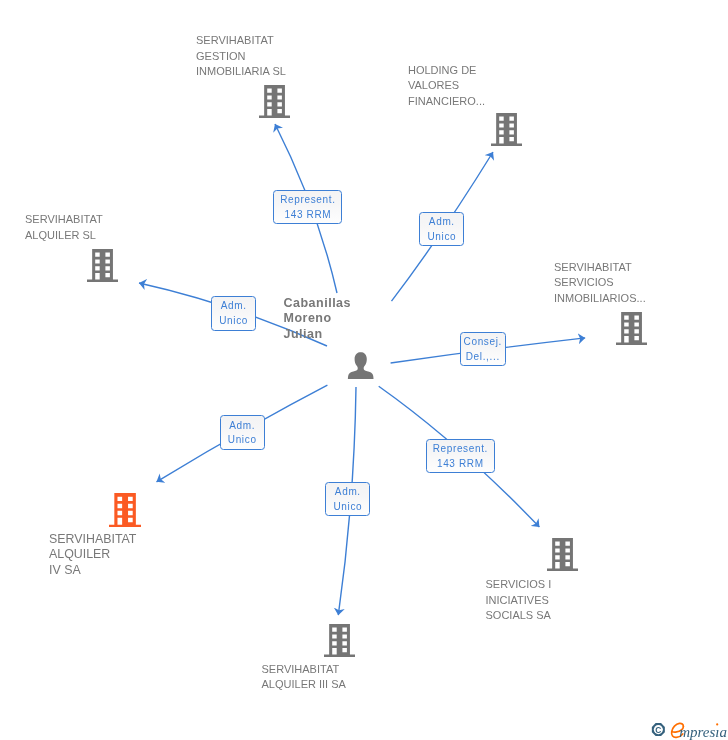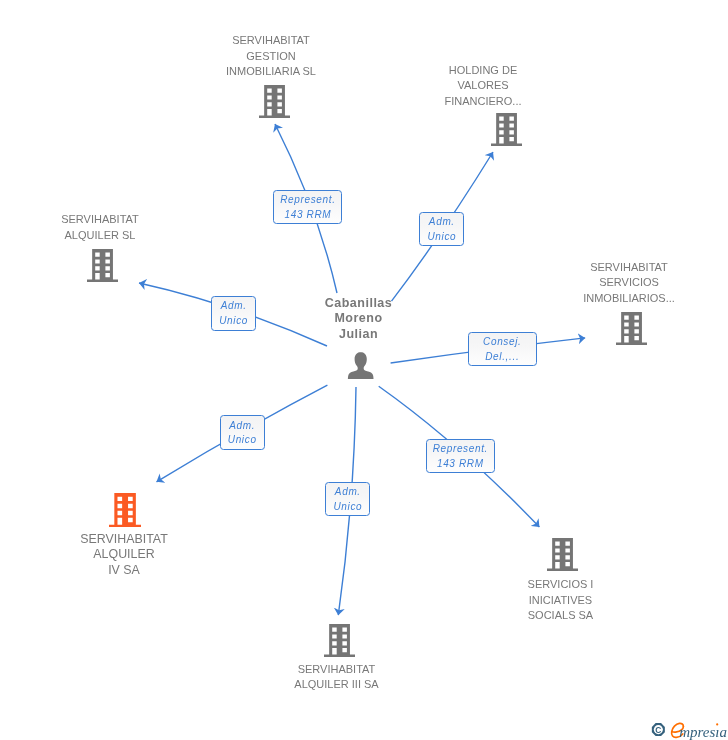--- a/index.html
+++ b/index.html
@@ -1,25 +1,25 @@
 <!DOCTYPE html>
 <html><head>
 <meta charset="utf-8">
 <style>
   html,body{margin:0;padding:0;background:#ffffff;}
   body{width:728px;height:740px;overflow:hidden;font-family:"Liberation Sans",sans-serif;}
   #stage{position:relative;width:728px;height:740px;background:#fff;}
   svg.edges{position:absolute;left:0;top:0;width:728px;height:740px;pointer-events:none;}
   .node{position:absolute;}
-  .node-label{position:absolute;backface-visibility:hidden;text-align:center;color:#787878;font-size:11px;line-height:15.5px;white-space:pre-line;}
+  .node-label{position:absolute;backface-visibility:hidden;color:#787878;font-size:11px;line-height:15.5px;white-space:pre-line;}
   .bld{position:absolute;}
   .edge-label{position:absolute;backface-visibility:hidden;box-sizing:border-box;border:1.35px solid #3d7fd5;border-radius:3.5px;
     background:linear-gradient(to bottom,#f3f3f4 0%,#f6f6f7 40%,#fcfcfc 85%,#fdfdfd 100%);
     color:#3d7fd5;font-size:10px;letter-spacing:0.65px;line-height:14.8px;text-align:left;white-space:pre-line;
-    display:flex;flex-direction:column;align-items:center;justify-content:center;padding-top:1.4px;font-style:italic;}
+    display:flex;flex-direction:column;align-items:center;justify-content:center;padding-top:1.4px;}
   .edge-label span{backface-visibility:hidden;display:block;}
   .logo{position:absolute;backface-visibility:hidden;}
 </style>
 </head>
 <body>
 
 <div id="stage">
 
   <svg class="edges" viewBox="0 0 728 740">
     <defs>
@@ -113,21 +113,21 @@
     <span>143 RRM</span>
   </div>
   <div class="edge-label" style="left:419.4px;top:211.8px;width:44.9px;height:34.4px;">
     <span>Adm.</span>
     <span>Unico</span>
   </div>
   <div class="edge-label" style="left:211.2px;top:296.2px;width:44.9px;height:34.6px;">
     <span>Adm.</span>
     <span>Unico</span>
   </div>
-  <div class="edge-label" style="left:459.8px;top:332px;width:69px;height:34.3px;margin-left:8px;">
+  <div class="edge-label" style="left:459.8px;top:332px;width:46px;height:34.3px;">
     <span>Consej.</span>
     <span>Del.,...</span>
   </div>
   <div class="edge-label" style="left:219.8px;top:415.3px;width:44.8px;height:34.9px;">
     <span>Adm.</span>
     <span>Unico</span>
   </div>
   <div class="edge-label" style="left:426px;top:439px;width:68.7px;height:34.1px;">
     <span>Represent.</span>
     <span>143 RRM</span>

